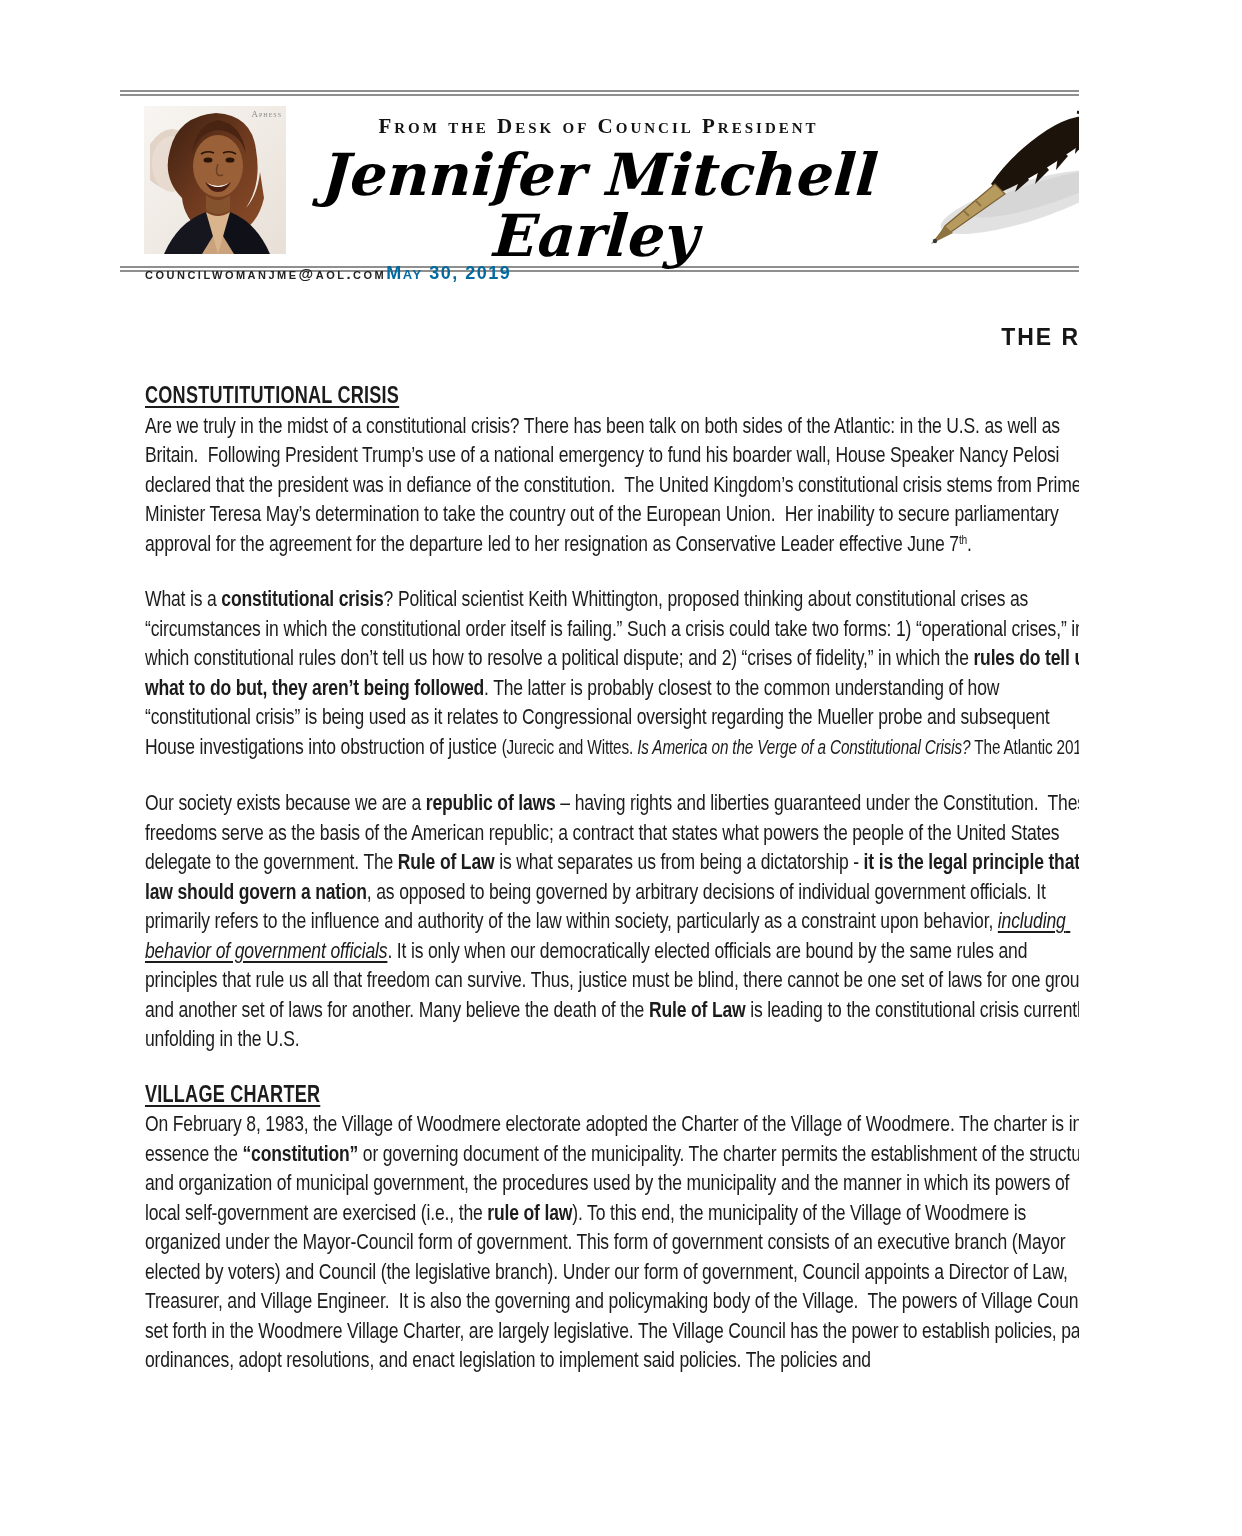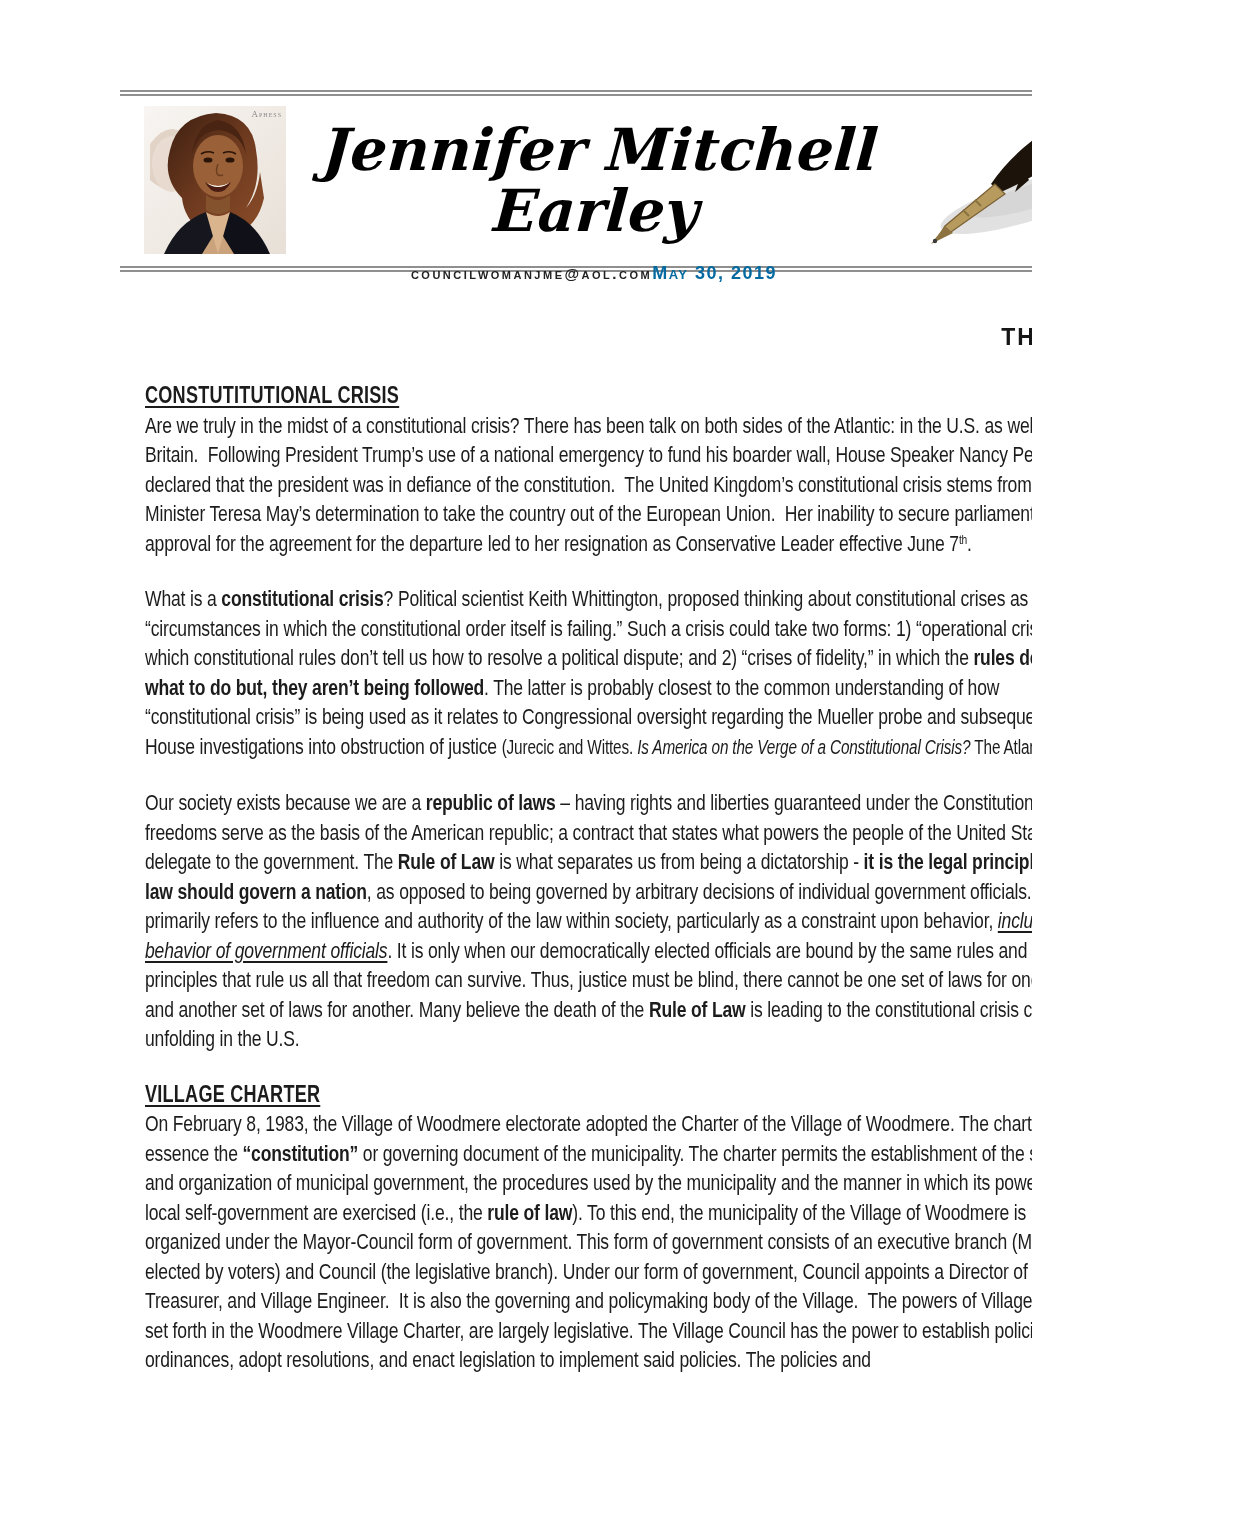--- a/index.html
+++ b/index.html
@@ -1,36 +1,36 @@
 <!DOCTYPE html>
 <html><head>
 <meta charset="utf-8">
 <style>
   html,body{margin:0;padding:0;background:#ffffff;}
   .page{position:relative;width:1032px;height:1536px;background:#ffffff;overflow:hidden;
-        font-family:"Liberation Sans", sans-serif;color:#1c1c1c;}
+        font-family:"Liberation Sans", sans-serif;color:#1c1c1c;padding-left:47px;}
 
   
   .letterhead{position:absolute;left:120px;top:90px;width:987px;height:170px;
               border-top:6px double #8f8f8f;border-bottom:6px double #8f8f8f;background:#fff;}
   .photo{position:absolute;left:24px;top:10px;width:142px;height:148px;overflow:hidden;}
   .photo svg{display:block;width:100%;height:100%;}
   .watermark{position:absolute;top:3px;right:4px;font-size:9px;color:#8a8a8a;
              font-family:"Liberation Serif",serif;letter-spacing:1px;font-variant:small-caps;}
   .lh-center{position:absolute;left:180px;right:210px;top:18px;text-align:center;}
   .tagline{font-family:"Liberation Serif",serif;font-weight:bold;font-variant:small-caps;
            font-size:21px;letter-spacing:3px;color:#141414;}
   .script-name{margin-top:6px;font-family:"DejaVu Serif",serif;font-style:italic;font-weight:bold;
                font-size:58px;line-height:1.05;color:#000;transform:skewX(-4deg);}
   .quill{position:absolute;right:-18px;top:10px;width:220px;height:148px;}
   .quill svg{display:block;width:100%;height:100%;}
 
   
-  .meta-row{position:absolute;left:138px;top:263px;width:912px;display:flex;
-            justify-content:center;align-items:baseline;}
+  .meta-row{position:absolute;left:145px;top:263px;width:912px;display:flex;
+            justify-content:flex-start;align-items:baseline;}
   .email{font-size:15px;font-weight:bold;font-variant:small-caps;letter-spacing:2.5px;color:#222;}
   .date{font-size:18px;font-weight:bold;font-variant:small-caps;letter-spacing:1.5px;color:#0369a1;}
 
   
   .doc-title{position:absolute;left:0;top:324px;width:1242px;margin:0;text-align:right;
              font-size:23px;font-weight:bold;letter-spacing:2px;color:#161616;}
 
   
   .body{position:absolute;left:145px;top:381px;width:1216px;transform:scaleX(0.786);
         transform-origin:0 0;font-size:22.3px;line-height:29.5px;letter-spacing:-0.2px;}
@@ -81,20 +81,21 @@
         <path d="M62,89 L62,104 Q74,112 86,104 L86,89 Q74,99 62,89 Z" fill="#85522e"></path>
         <path d="M44,148 L44,120 Q74,104 104,120 L104,148 Z" fill="#caa27b"></path>
         <path d="M20,148 Q34,116 62,106 L74,122 L58,148 Z" fill="#16161e"></path>
         <path d="M126,148 Q112,116 86,106 L74,122 L90,148 Z" fill="#101018"></path>
         <path d="M62,106 L74,148 L86,106 Q74,114 62,106 Z" fill="#d9b48c"></path>
       </svg>
       <span class="watermark">Aphess</span>
     </div>
 
     <div class="lh-center">
+      <div class="tagline">From the Desk of Council President</div>
       <div class="script-name">Jennifer Mitchell Earley</div>
     </div>
 
     <div class="quill">
       <svg viewBox="0 0 220 148" preserveAspectRatio="none">
         <ellipse cx="120" cy="96" rx="88" ry="20" fill="#a8a8a8" opacity="0.35" transform="rotate(-17 120 96)"></ellipse>
         <ellipse cx="135" cy="88" rx="70" ry="12" fill="#bdbdbd" opacity="0.3" transform="rotate(-17 135 88)"></ellipse>
         <path d="M208,10 Q172,4 142,24 Q106,48 86,78 L96,86 Q132,70 162,48 Q192,28 208,10 Z" fill="#1c130b"></path>
         <path d="M118,64 l-8,22 l14,-12 Z" fill="#1c130b"></path>
         <path d="M136,54 l-6,24 l14,-14 Z" fill="#1c130b"></path>

